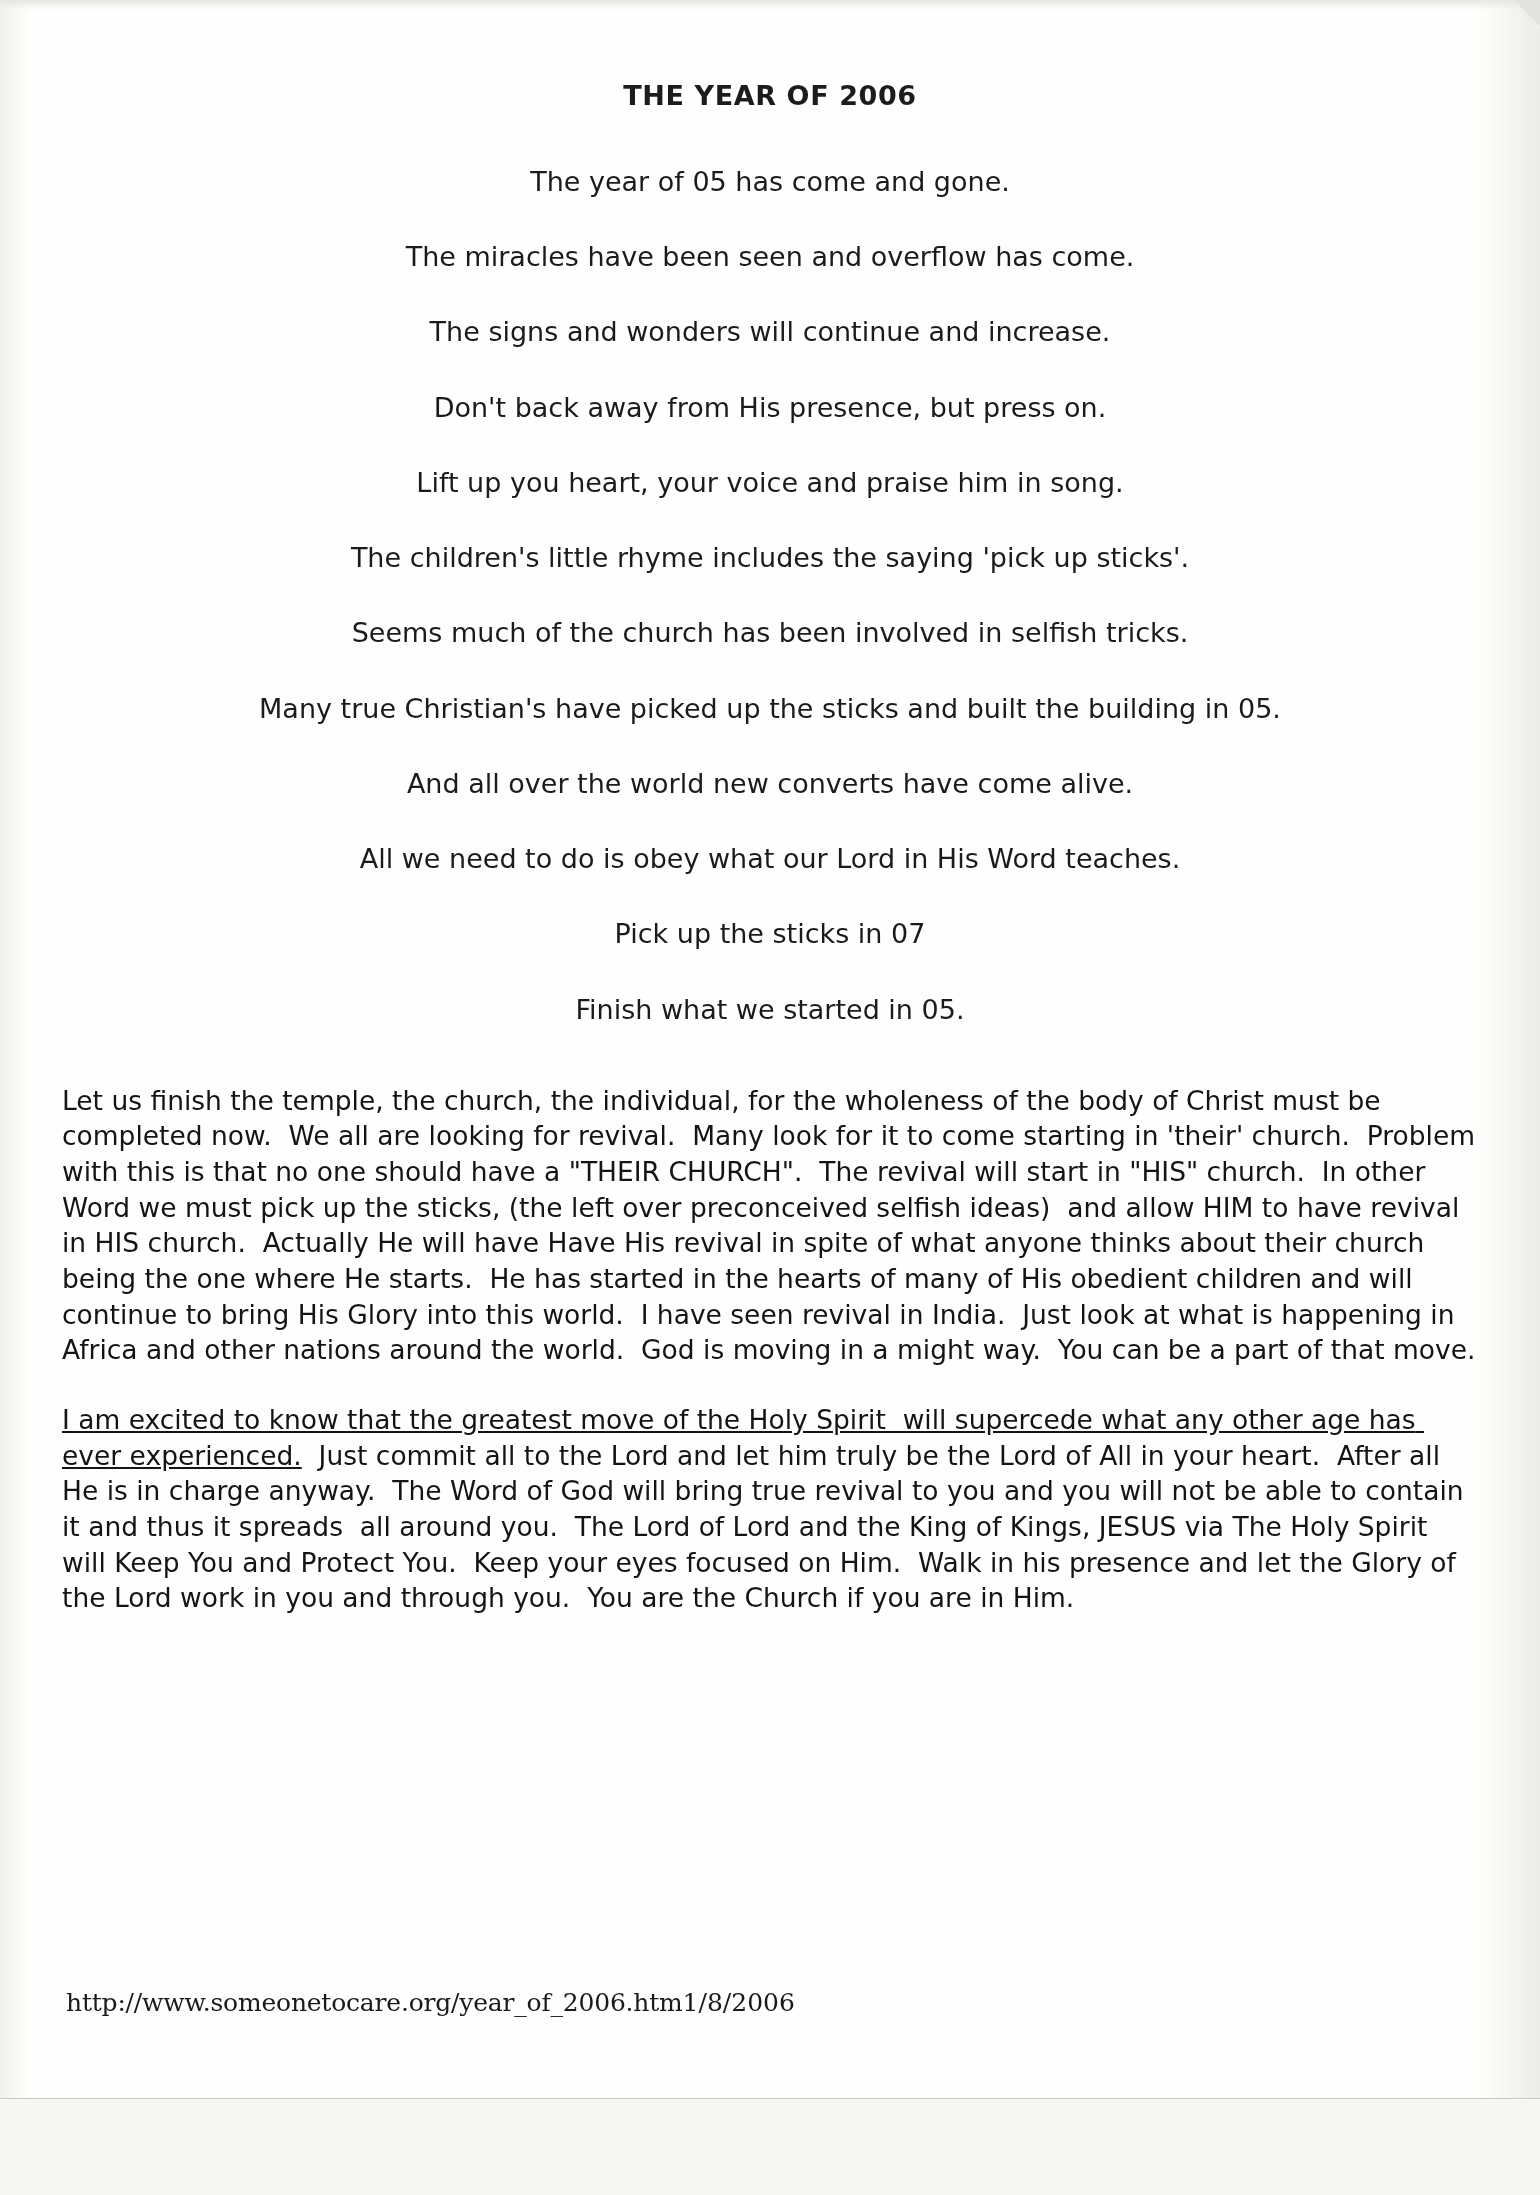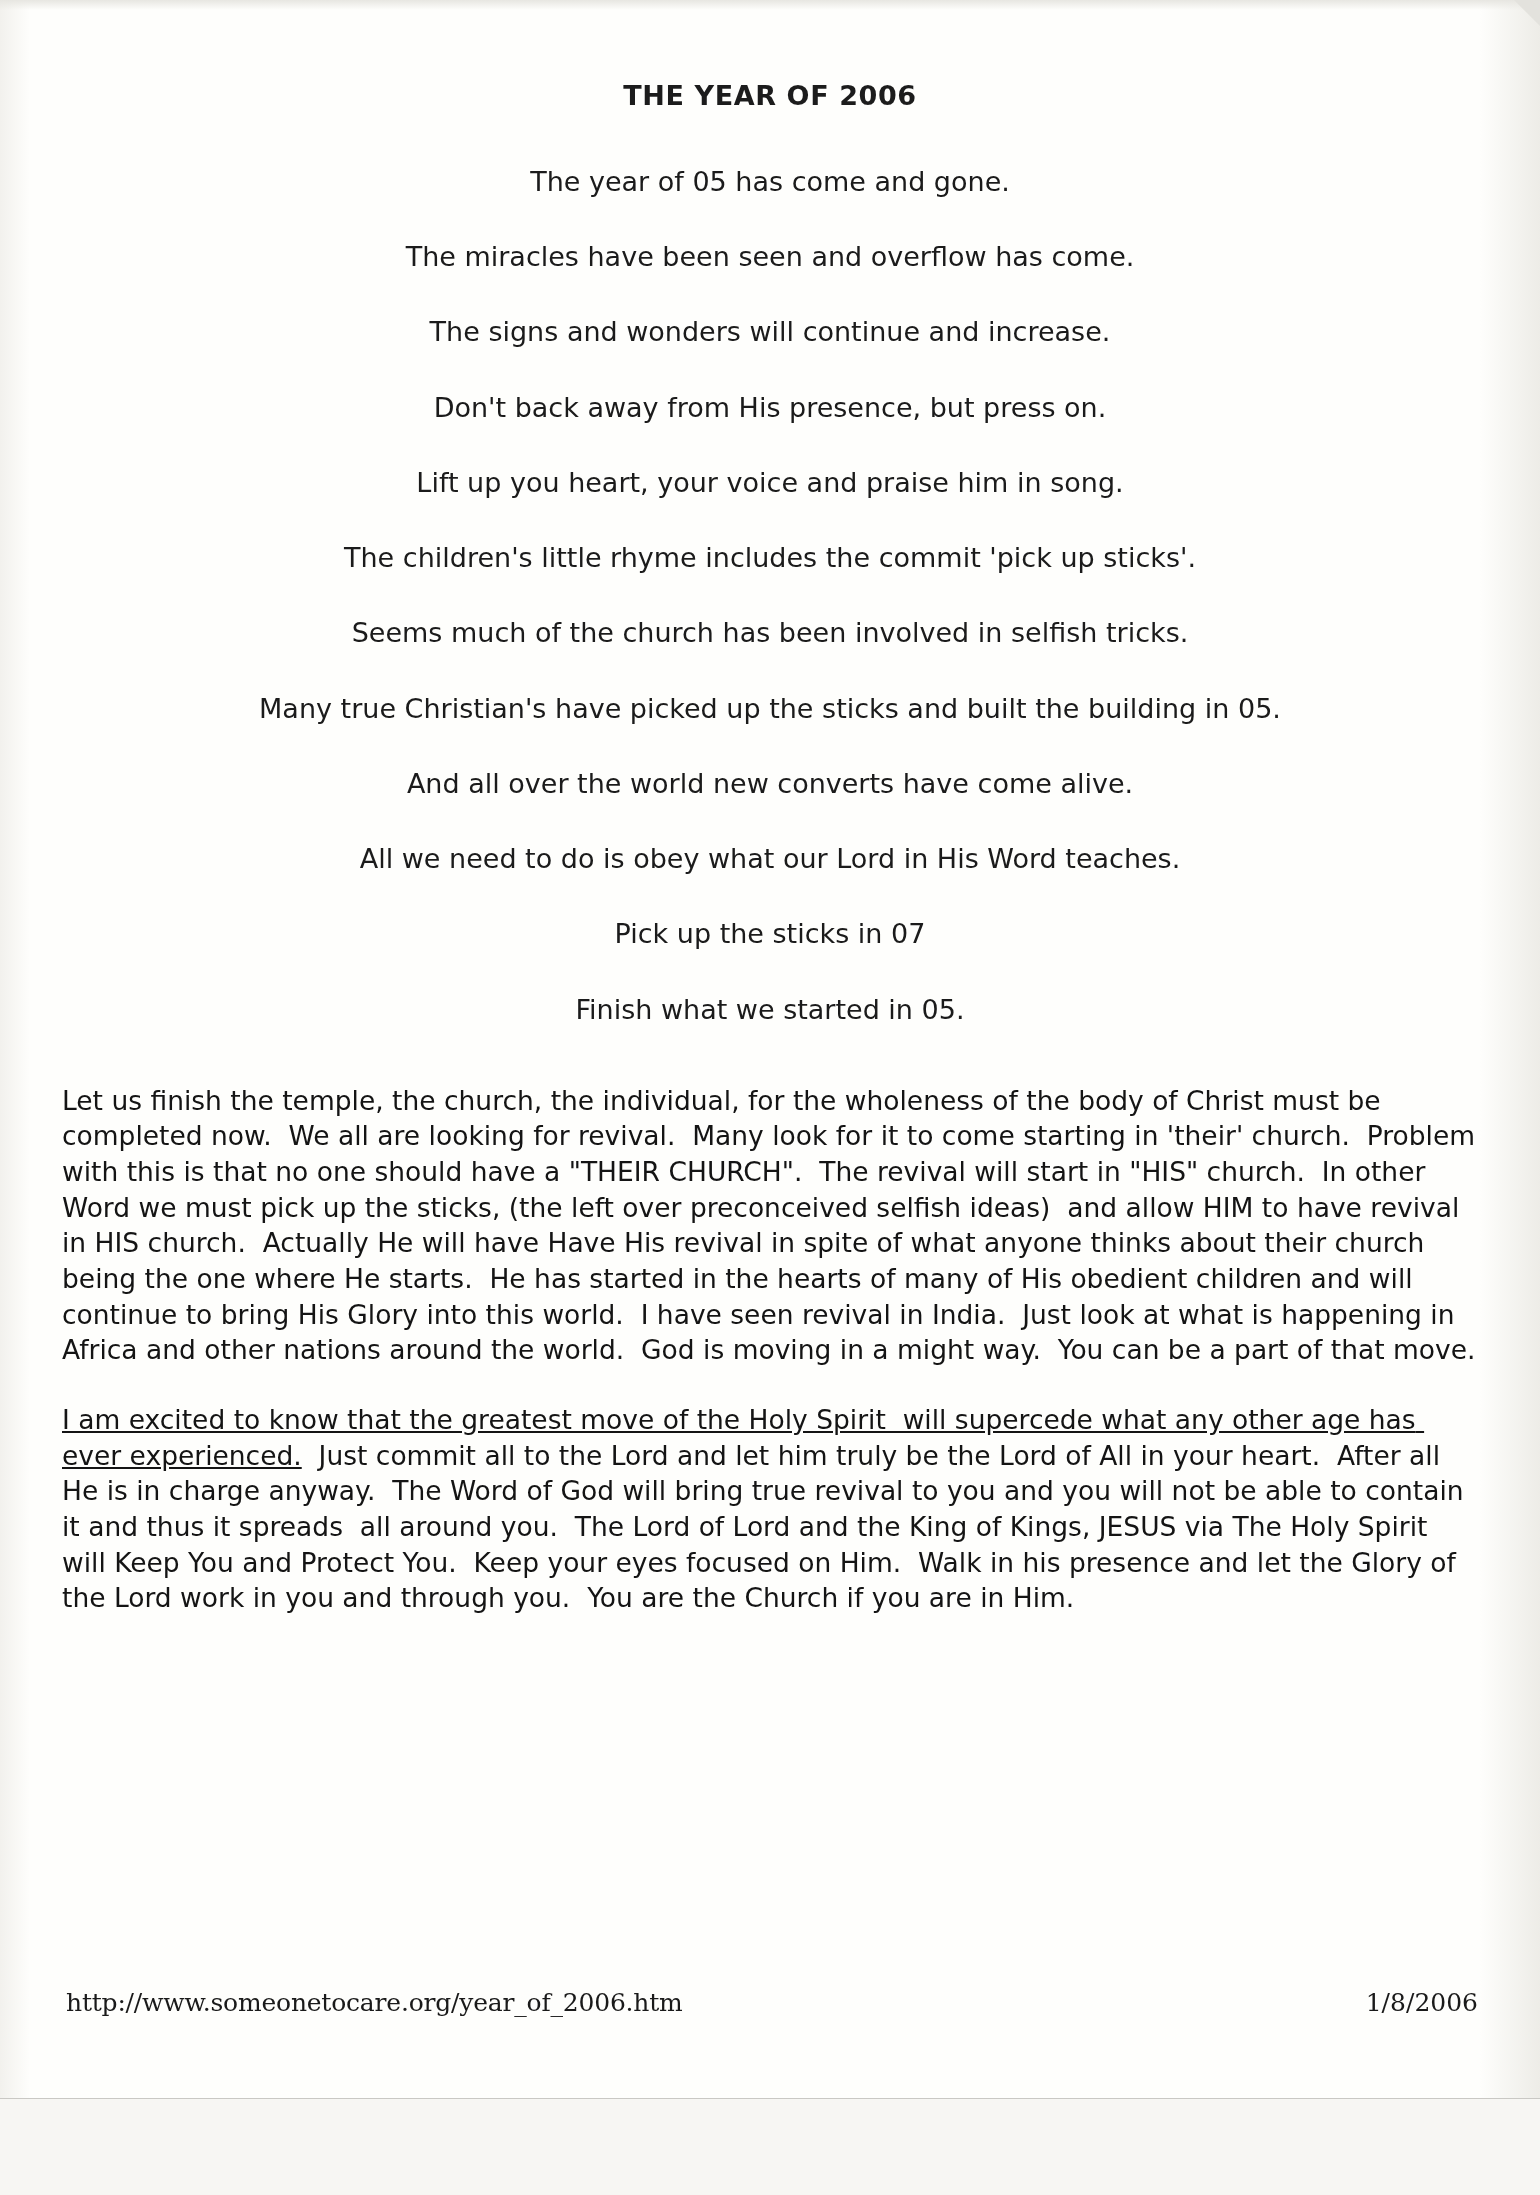--- a/index.html
+++ b/index.html
@@ -105,21 +105,20 @@
     text-underline-offset: 2px;
   }
 
   
   .footer {
     position: absolute;
     left: 66px;
     right: 62px;
     top: 1988px;
     display: flex;
-    justify-content: space-between;
     align-items: baseline;
     font-family: "DejaVu Serif", serif;
     font-size: 25px;
     color: #1a1a1a;
   }
   .footer-url { letter-spacing: -0.2px; }
   .footer-date { letter-spacing: 0px; }
 </style>
 </head>
 <body>
@@ -132,21 +131,21 @@
   <div class="content">
 
     <h1 class="doc-title">THE YEAR OF 2006</h1>
 
     <div class="poem">
       <div class="poem-line">The year of 05 has come and gone.</div>
       <div class="poem-line">The miracles have been seen and overflow has come.</div>
       <div class="poem-line">The signs and wonders will continue and increase.</div>
       <div class="poem-line">Don't back away from His presence, but press on.</div>
       <div class="poem-line">Lift up you heart, your voice and praise him in song.</div>
-      <div class="poem-line">The children's little rhyme includes the commit 'pick up sticks'.</div>
+      <div class="poem-line">The children's little rhyme includes the saying 'pick up sticks'.</div>
       <div class="poem-line">Seems much of the church has been involved in selfish tricks.</div>
       <div class="poem-line">Many true Christian's have picked up the sticks and built the building in 05.</div>
       <div class="poem-line">And all over the world new converts have come alive.</div>
       <div class="poem-line">All we need to do is obey what our Lord in His Word teaches.</div>
       <div class="poem-line">Pick up the sticks in 07</div>
       <div class="poem-line">Finish what we started in 05.</div>
     </div>
 
     <div class="body-block">
       <p class="body-par">Let us finish the temple, the church, the individual, for the wholeness of the body of Christ must be completed now.  We all are looking for revival.  Many look for it to come starting in 'their' church.  Problem with this is that no one should have a "THEIR CHURCH".  The revival will start in "HIS" church.  In other Word we must pick up the sticks, (the left over preconceived selfish ideas)  and allow HIM to have revival in HIS church.  Actually He will have Have His revival in spite of what anyone thinks about their church being the one where He starts.  He has started in the hearts of many of His obedient children and will continue to bring His Glory into this world.  I have seen revival in India.  Just look at what is happening in Africa and other nations around the world.  God is moving in a might way.  You can be a part of that move.</p>

